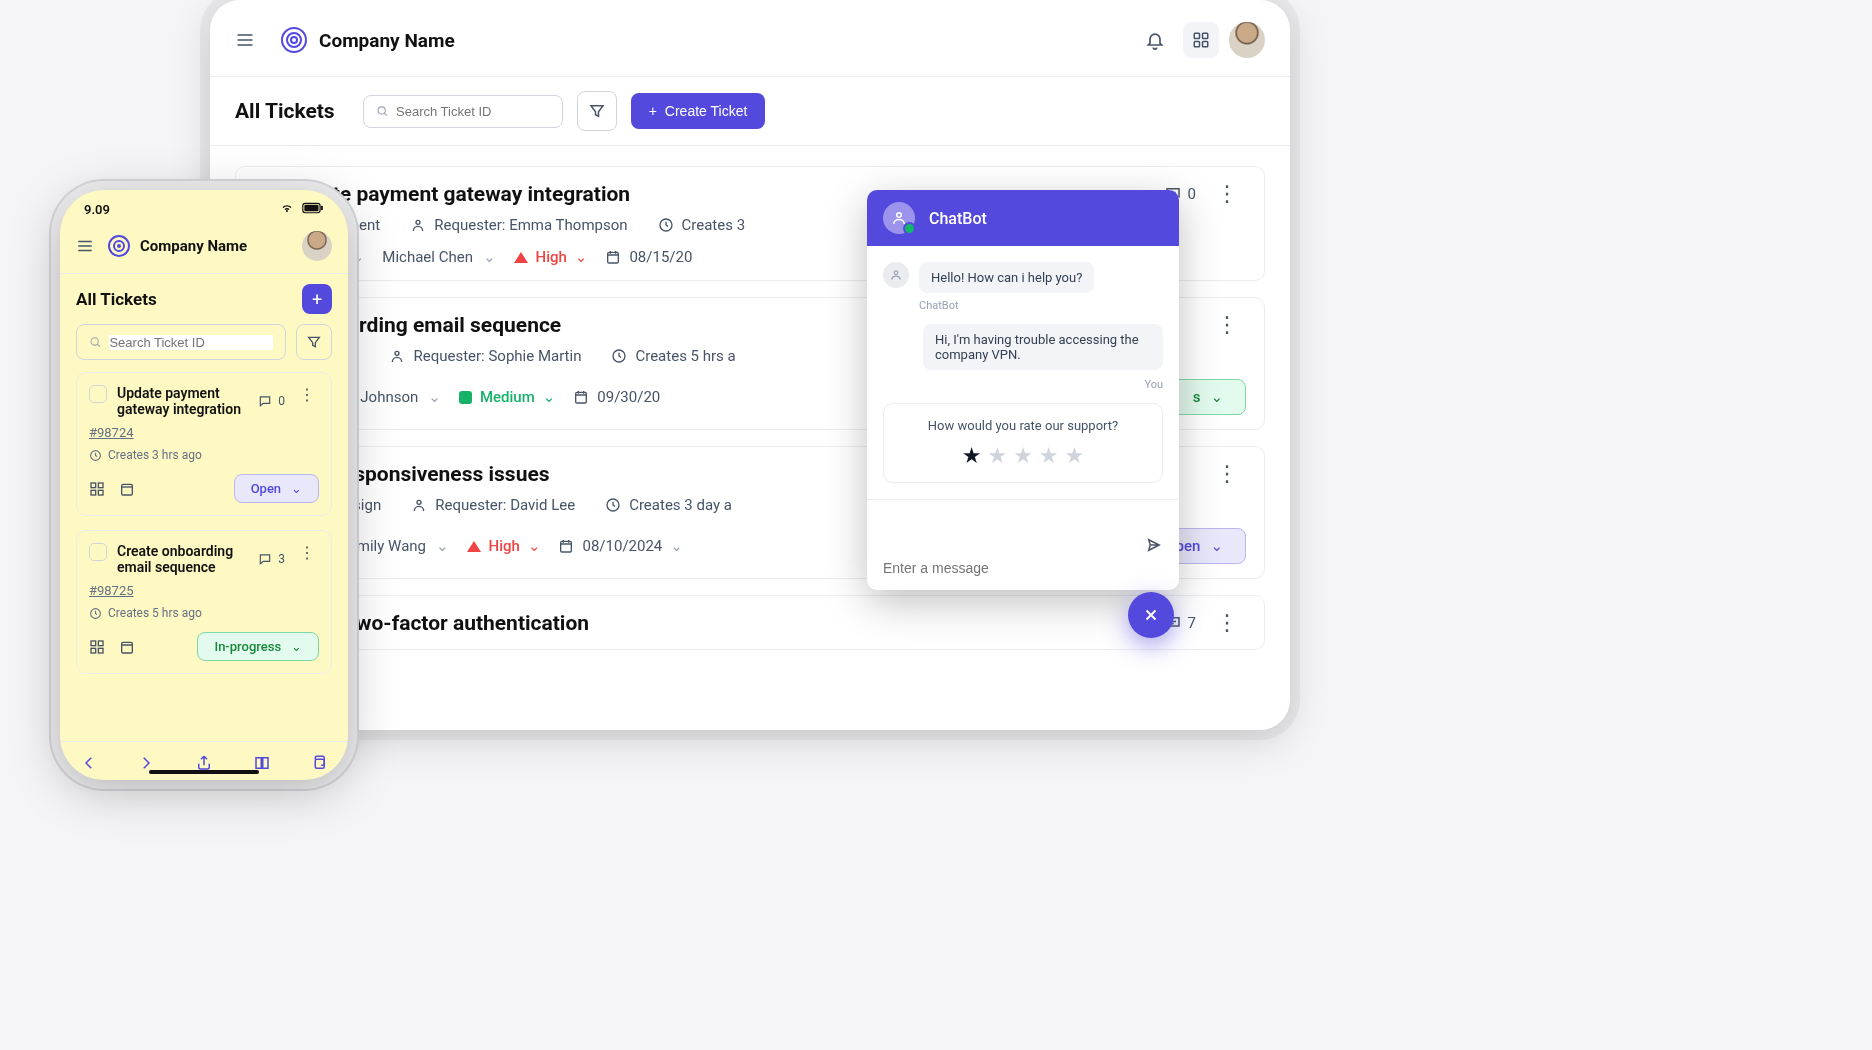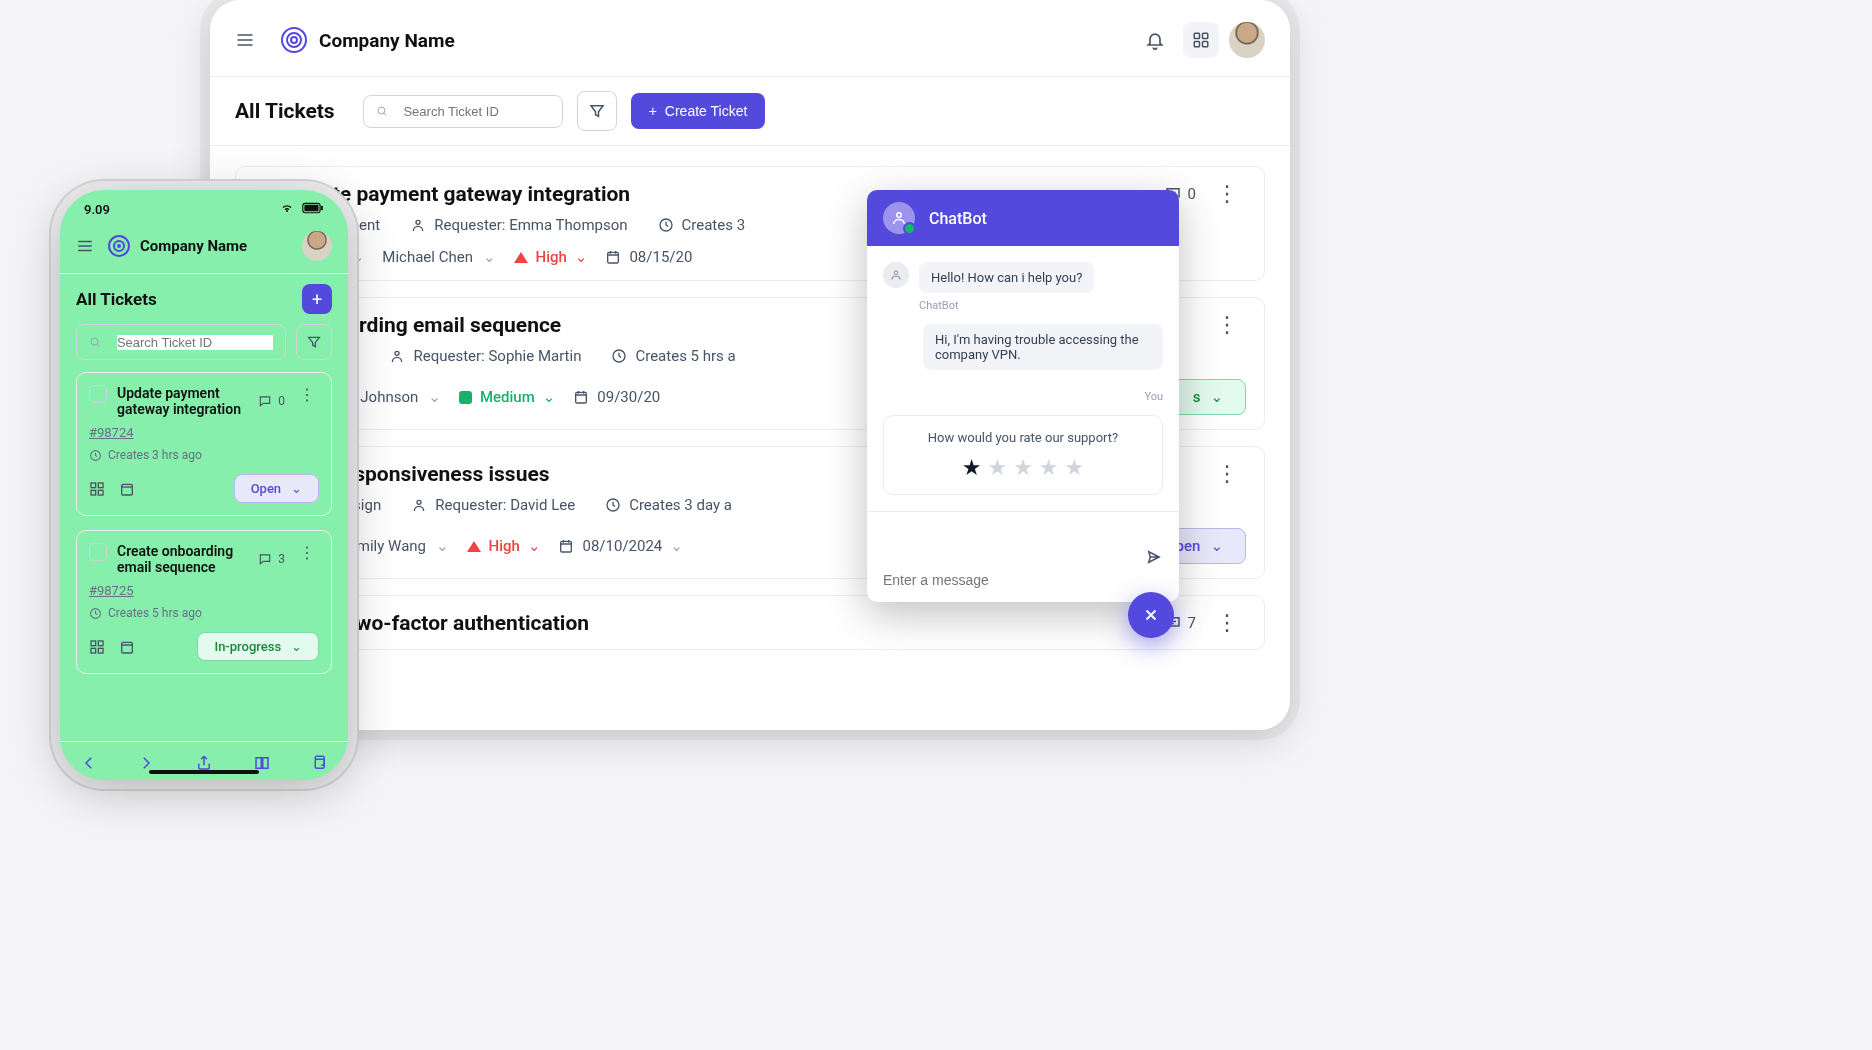--- a/index.html
+++ b/index.html
@@ -49,21 +49,21 @@
     }
     .icon-btn.grid { background:#f2f4f7; margin:0 10px; }
     .avatar { width: 36px; height: 36px; border-radius: 50%; background:#d9d2c5;
       background: radial-gradient(circle at 50% 30%, #c9a987 30%, #6b5844 35%, #d9d2c5 40%); overflow:hidden;}
     .d-subhead {
       display:flex; align-items:center; padding: 14px 25px; border-bottom:1px solid #eaecf0;
       gap: 14px;
     }
     .page-title { font-size: 21px; font-weight: 700; color:#111; }
     .search-box {
-      display:flex; align-items:center; gap:16px; padding:8px 12px;
+      display:flex; align-items:center; gap:8px; padding:8px 12px;
       border:1px solid #d0d5dd; border-radius:8px; width: 200px; color:#98a2b3;
     }
     .search-box input { border:none; outline:none; width:100%; font-size:13px; }
     .filter-btn {
       width: 40px; height:40px; border:1px solid #d0d5dd; border-radius:8px;
       display:flex;align-items:center;justify-content:center; cursor:pointer;
     }
     .create-btn {
       background:#5349DD; color:#fff; border:none; border-radius:8px;
       padding: 10px 18px; font-size:14px; font-weight:500;
@@ -108,37 +108,37 @@
     .chat-avatar {
       width:32px; height:32px; border-radius:50%; background:#9b93ec;
       display:flex;align-items:center;justify-content:center; position:relative;
     }
     .chat-avatar::after { content:''; position:absolute; right:-1px; bottom:-1px; width:9px; height:9px; background:#12b76a; border:2px solid #5349DD; border-radius:50%;}
     .chat-body { padding: 16px; font-size:13px; }
     .msg-l { display:flex; gap:10px; margin-bottom:6px; }
     .msg-l .bubble { background:#f2f4f7; border-radius:8px; padding:8px 12px; max-width:200px; color:#344054;}
     .msg-l-name { color:#98a2b3; font-size:11px; margin-left:36px; margin-bottom:12px; }
     .msg-r .bubble { background:#f2f4f7; border-radius:8px; padding:8px 12px; margin-left:auto; max-width:240px; color:#344054;}
-    .msg-r-name { text-align:right; color:#98a2b3; font-size:11px; margin-top:20px; margin-bottom:12px; }
+    .msg-r-name { text-align:right; color:#98a2b3; font-size:11px; margin-top:8px; margin-bottom:12px; }
     .rate-box { border:1px solid #eaecf0; border-radius:10px; padding:14px; text-align:center; }
     .rate-box .q { color:#475467; font-size:13px; margin-bottom:10px; }
     .stars { display:flex; justify-content:center; gap:6px; font-size:22px; color:#d0d5dd; }
     .stars .half { position:relative; color:#101828; }
     .chat-input { border-top:1px solid #eaecf0; padding:14px 16px; display:flex; align-items:center; gap:10px; }
     .chat-input input { flex:1; border:none; outline:none; font-size:14px; color:#475467;margin-top:46px; }
     .fab {
       position:absolute; left:1128px; top:592px; width:46px; height:46px;
       background:#5349DD; border-radius:50%; color:#fff; font-size:22px;
       display:flex;align-items:center;justify-content:center;
       box-shadow:0 8px 24px rgba(83,73,221,.5); cursor:pointer;
     }
     
     .phone {
       position:absolute; left:60px; top:190px; width:288px; height:590px;
-      background:#86efac; border-radius:44px; box-shadow:0 10px 50px rgba(0,0,0,.25), 0 0 0 9px #f0f0f2, 0 0 0 11px #d8d8dc;
+      background:#fef9c3; border-radius:44px; box-shadow:0 10px 50px rgba(0,0,0,.25), 0 0 0 9px #f0f0f2, 0 0 0 11px #d8d8dc;
       overflow:hidden;
     }
     .p-statusbar { display:flex; justify-content:space-between; padding:12px 24px 6px; font-size:13px; font-weight:600; color:#111; }
     .p-header { display:flex; align-items:center; padding:8px 16px 12px; border-bottom:1px solid #eaecf0; }
     .p-header .logo-text { font-size:15px; }
     .p-header .avatar { width:30px; height:30px; }
     .p-header .logo-finger { width:22px; height:22px; }
     .p-subhead { display:flex; align-items:center; padding:10px 16px; gap:10px; }
     .p-subhead .page-title { font-size:17px; flex:1; }
     .add-btn { width:30px; height:30px; background:#5349DD; border-radius:8px; color:#fff; display:flex;align-items:center;justify-content:center; font-size:18px;}

